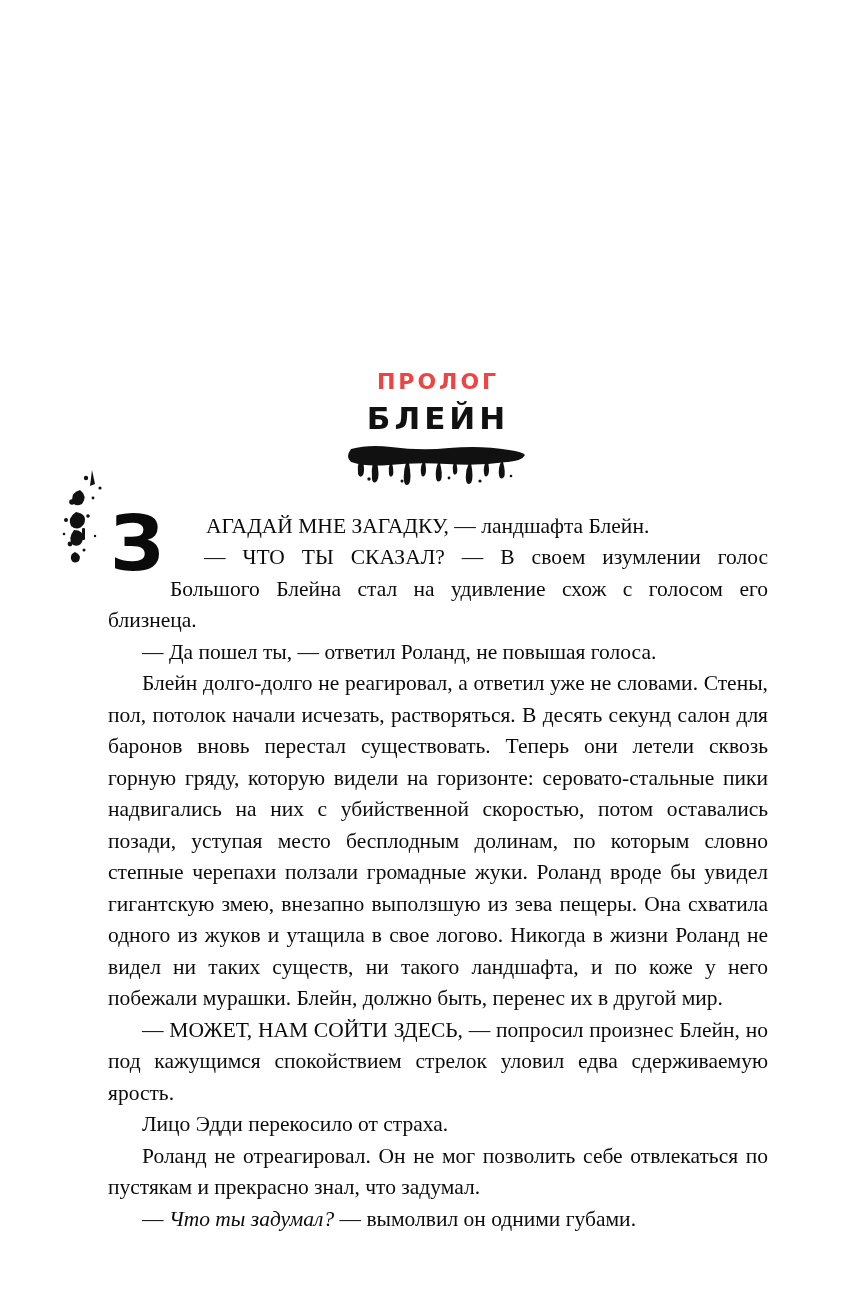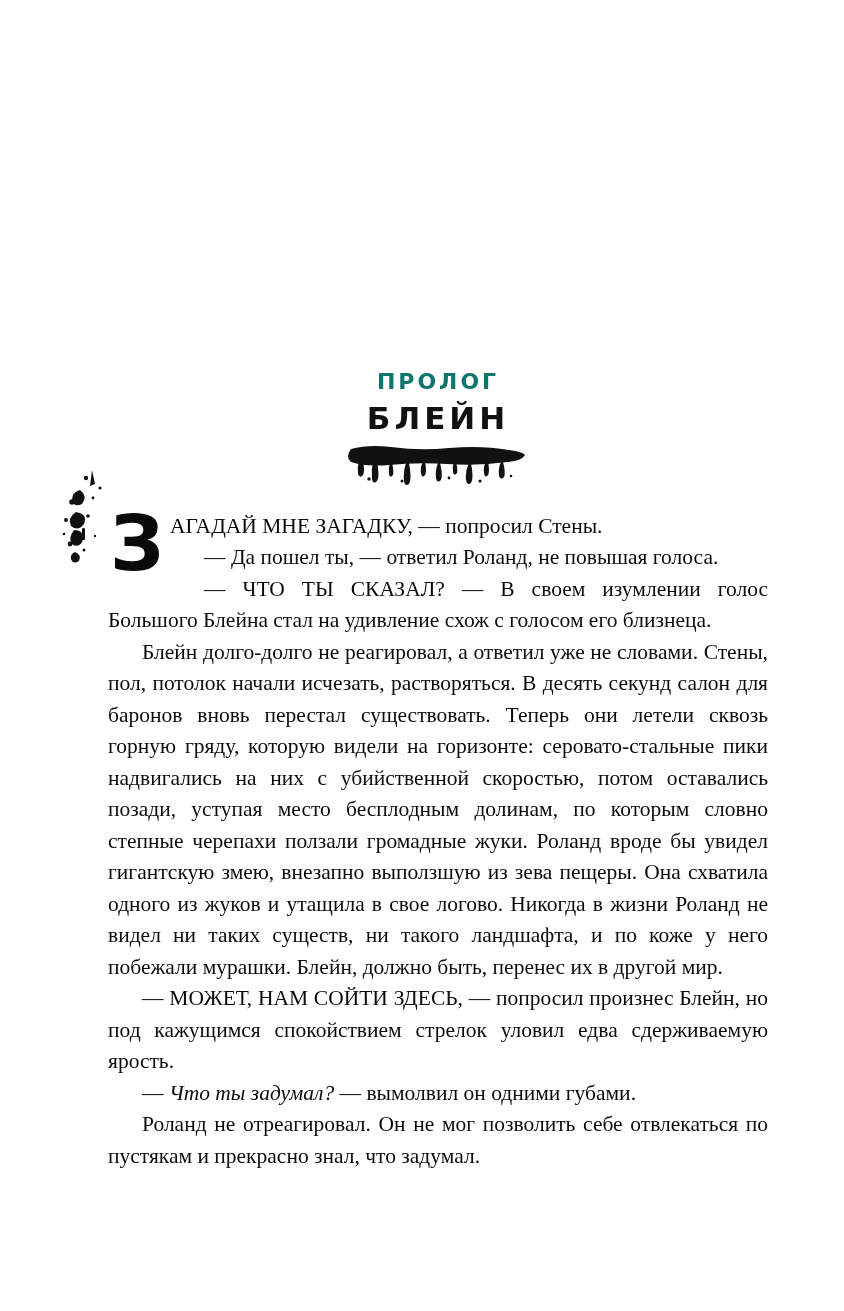--- a/index.html
+++ b/index.html
@@ -37,21 +37,21 @@
     margin: 0;
   }
 
   .prolog-word {
     font-family: "DejaVu Sans", sans-serif;
     font-weight: 700;
     font-size: 22px;
     letter-spacing: 3px;
     line-height: 1.1;
     margin: 0 0 6px 0;
-    color: #0f766e;
+    color: #ef4444;
   }
 
   .prolog-title {
     font-family: "DejaVu Sans", sans-serif;
     font-weight: 700;
     font-size: 31px;
     letter-spacing: 4px;
     line-height: 1.05;
     margin: 8px;
     color: #111;
@@ -92,20 +92,21 @@
     font-weight: 700;
     font-size: 76px;
     line-height: 62px;
     padding: 2px 6px 0 0;
     margin-left: 2px;
     color: #0a0a0a;
   }
 
   .smallcaps-lead {
     font-variant: small-caps;
+    margin-left: 36px;
   }
 
   .ital {
     font-style: italic;
   }
 
   .splat {
     position: absolute;
     left: 62px;
     top: 468px;
@@ -164,29 +165,30 @@
           <circle cx="106" cy="35" r="1.4"></circle>
           <circle cx="137" cy="38" r="1.6"></circle>
           <circle cx="168" cy="33" r="1.3"></circle>
         </g>
       </svg>
     </div>
 
     <div class="body-text">
 
       <p class="first dropcap-wrap">
-        <span class="dropcap">З</span><span class="smallcaps-lead">АГАДАЙ МНЕ ЗАГАДКУ,</span><span> — попросил Стены.</span>
+        <span class="dropcap">З</span><span class="smallcaps-lead">АГАДАЙ МНЕ ЗАГАДКУ,</span><span> — ландшафта Блейн.</span>
       </p>
 
+      <p>— ЧТО ТЫ СКАЗАЛ? — В своем изумлении голос Большого Блейна стал на удивление схож с голосом его близнеца.</p>
       <p>— Да пошел ты, — ответил Роланд, не повышая голоса.</p>
-      <p>— ЧТО ТЫ СКАЗАЛ? — В своем изумлении голос Большого Блейна стал на удивление схож с голосом его близнеца.</p>
       <p>Блейн долго-долго не реагировал, а ответил уже не словами. Стены, пол, потолок начали исчезать, растворяться. В десять секунд салон для баронов вновь перестал существовать. Теперь они летели сквозь горную гряду, которую видели на горизонте: серовато-стальные пики надвигались на них с убийственной скоростью, потом оставались позади, уступая место бесплодным долинам, по которым словно степные черепахи ползали громадные жуки. Роланд вроде бы увидел гигантскую змею, внезапно выползшую из зева пещеры. Она схватила одного из жуков и утащила в свое логово. Никогда в жизни Роланд не видел ни таких существ, ни такого ландшафта, и по коже у него побежали мурашки. Блейн, должно быть, перенес их в другой мир.</p>
       <p>— МОЖЕТ, НАМ СОЙТИ ЗДЕСЬ, — попросил произнес Блейн, но под кажущимся спокойствием стрелок уловил едва сдерживаемую ярость.</p>
+      <p>Лицо Эдди перекосило от страха.</p>
+
+      <p>Роланд не отреагировал. Он не мог позволить себе отвлекаться по пустякам и прекрасно знал, что задумал.</p>
 
       <p>
         <span>— </span><span class="ital">Что ты задумал?</span><span> — вымолвил он одними губами.</span>
       </p>
-
-      <p>Роланд не отреагировал. Он не мог позволить себе отвлекаться по пустякам и прекрасно знал, что задумал.</p>
 
     </div>
   </div>
 </div>
 
 </body></html>

